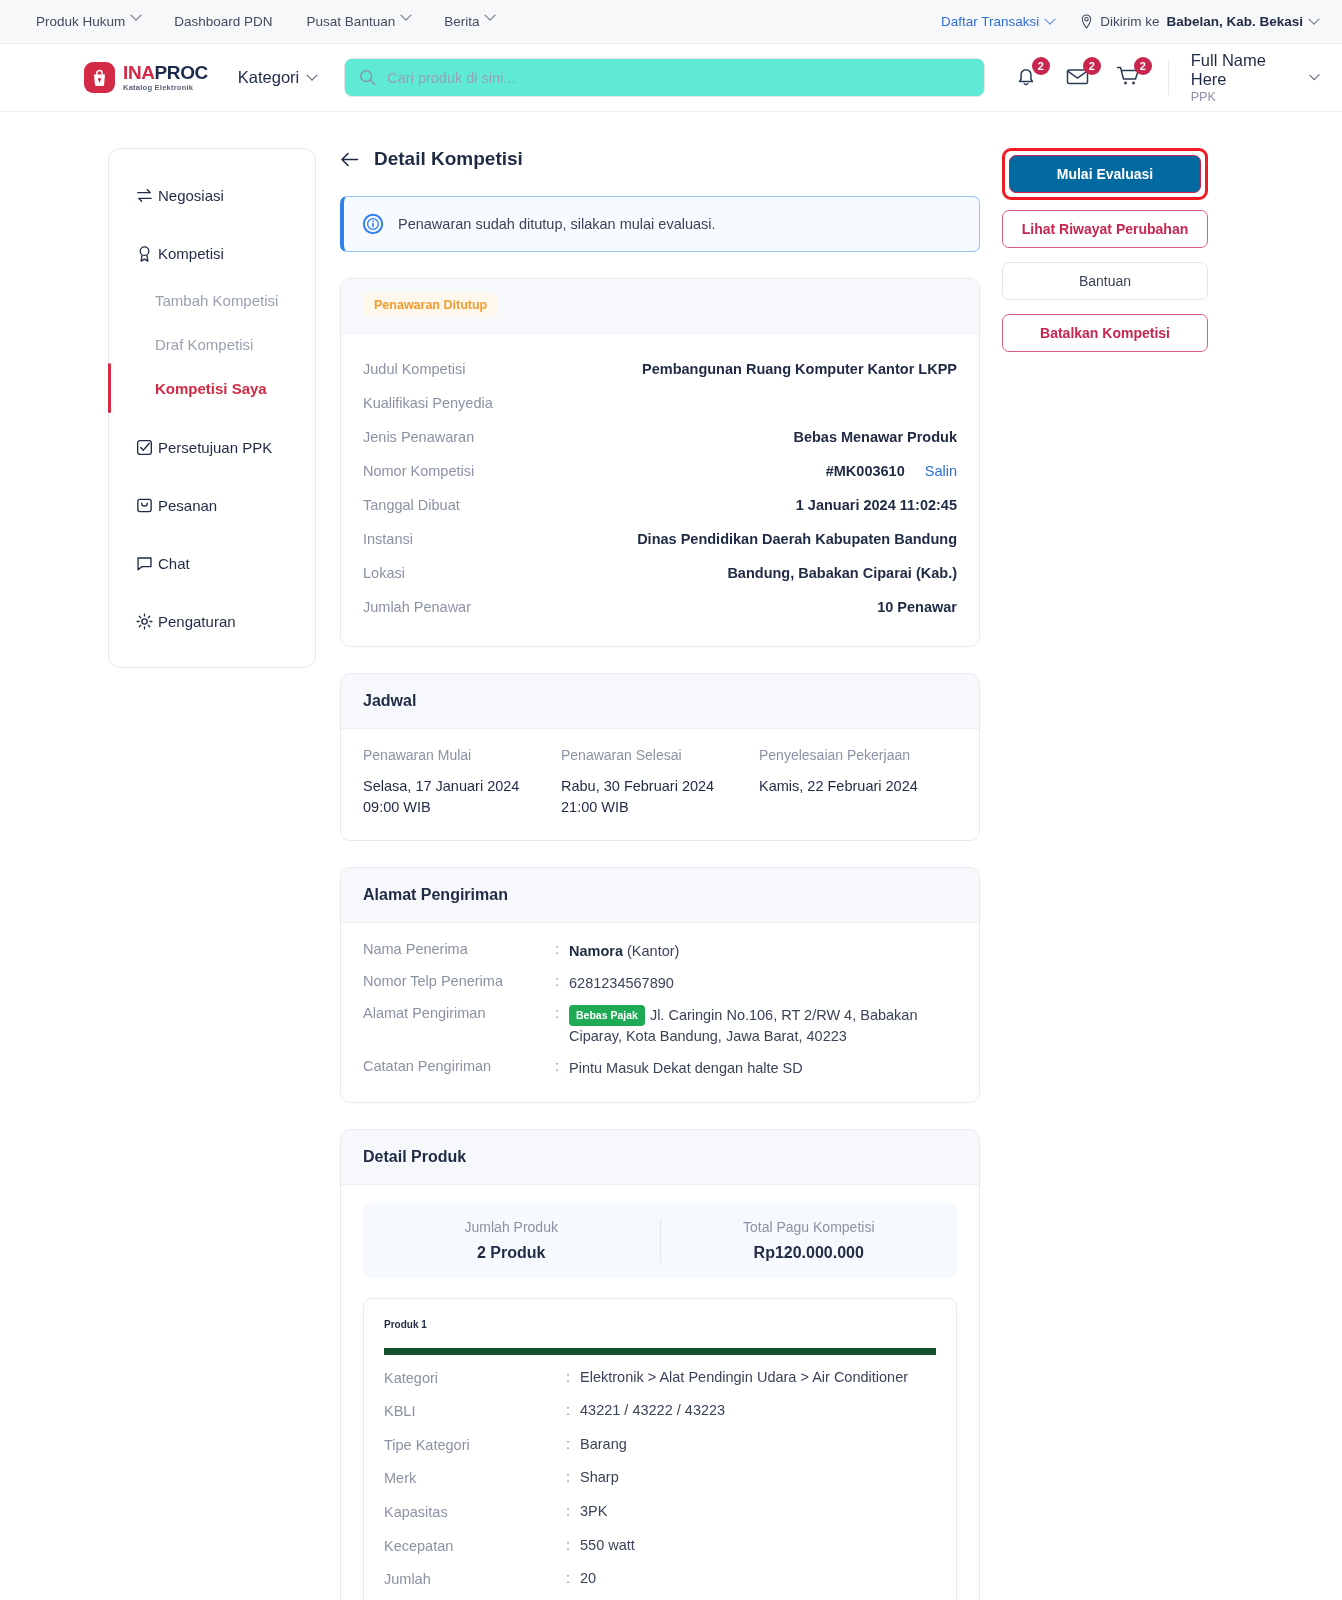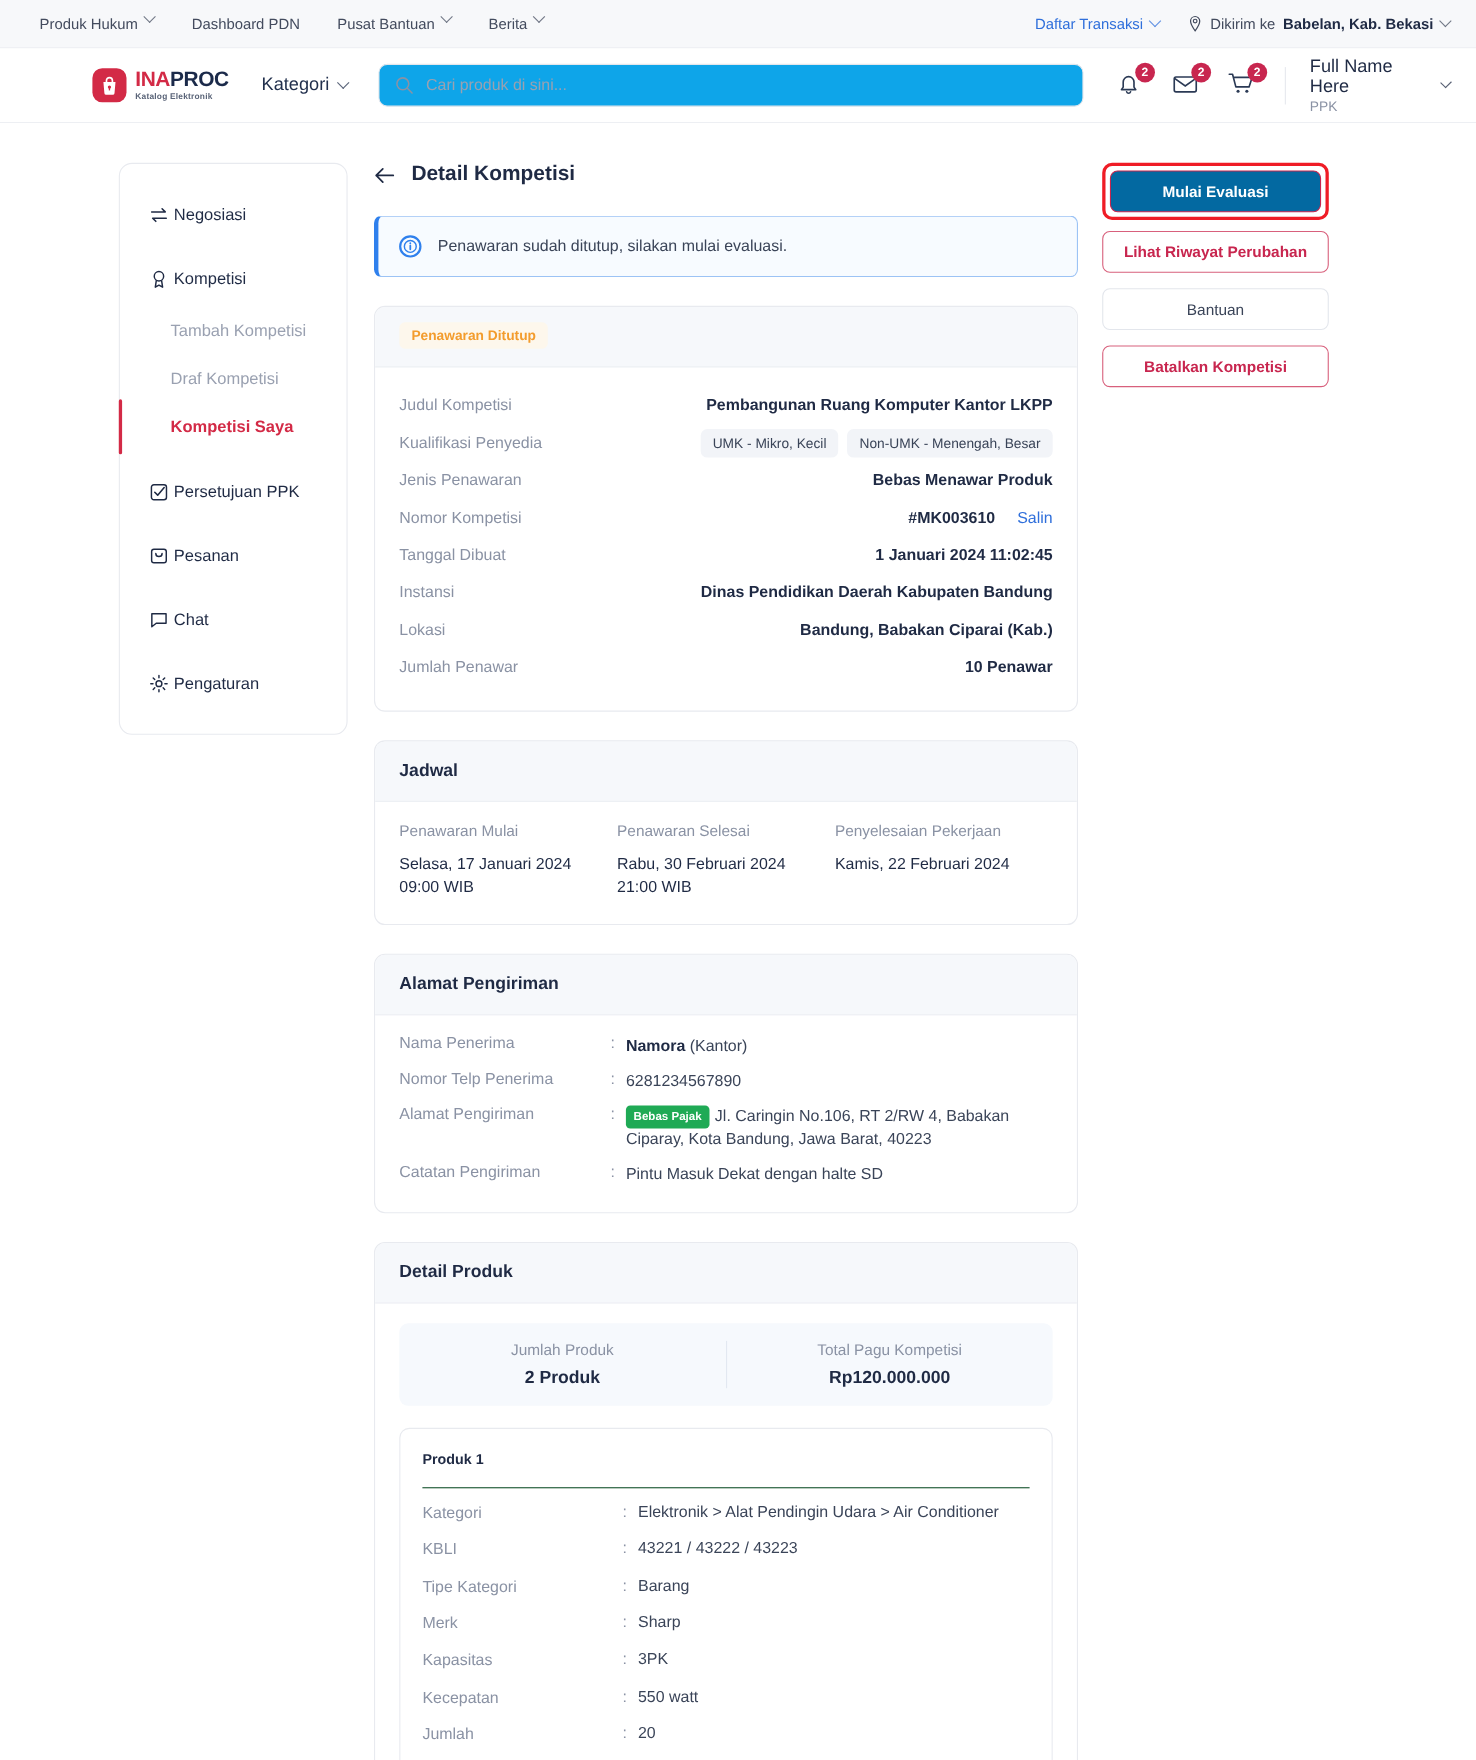--- a/index.html
+++ b/index.html
@@ -64,21 +64,21 @@
   .kategori {
     margin-left: 30px; display: flex; align-items: center; gap: 9px;
     font-size: 16.5px; color: #22304d; cursor: pointer;
   }
   .search-box {
     margin-left: 28px;
     width: 690px; height: 39px;
     border: 1px solid #e3e6ec; border-radius: 8px;
     display: flex; align-items: center; gap: 11px;
     padding: 0 14px;
-    background: #0ea5e9;
+    background: #5eead4;
   }
   .search-box input {
     border: none; outline: none; flex: 1;
     font-size: 14.5px; font-family: inherit; color: #1f2a44;
     background: transparent;
   }
   .search-box input::placeholder { color: #9aa1b1; }
 
   .icon-group { margin-left: 28px; display: flex; align-items: center; gap: 22px; }
   .icon-btn { position: relative; cursor: pointer; width: 29px; height: 29px; }
@@ -193,21 +193,21 @@
   .prod-sum {
     display: flex; background: #f6f9fd; border-radius: 8px;
     padding: 16px 0; margin-bottom: 20px;
   }
   .prod-sum-cell { flex: 1; text-align: center; }
   .prod-sum-cell + .prod-sum-cell { border-left: 1px solid #e2e8f1; }
   .ps-lbl { font-size: 14px; color: #8a92a4; margin-bottom: 9px; }
   .ps-val { font-size: 16px; font-weight: bold; color: #1f2a44; }
 
   .prod-box { border: 1px solid #e8eaef; border-radius: 9px; padding: 20px 20px 22px 20px; }
-  .prod-title { font-size: 13px; font-weight: bold; color: #1f2a44; padding-bottom: 18px; border-bottom: 1px solid #14532d; }
+  .prod-title { font-size: 10px; font-weight: bold; color: #1f2a44; padding-bottom: 18px; border-bottom: 7px solid #14532d; }
   .prow { display: flex; margin-top: 14px; font-size: 14.5px; align-items: flex-start; }
   .prow .pl { width: 182px; color: #8a92a4; flex: none; line-height: 1.35; }
   .prow .pc { width: 14px; color: #8a92a4; flex: none; }
   .prow .pv { color: #3a4458; }
 
   
   .rail { width: 206px; margin-left: 22px; }
   .btn {
     width: 100%; height: 38px; border-radius: 7px;
     font-size: 14px; font-family: inherit; cursor: pointer;
@@ -412,26 +412,20 @@
       </div>
       <div class="card-body">
 
         <div class="drow">
           <div class="dl">Judul Kompetisi</div>
           <div class="dv">Pembangunan Ruang Komputer Kantor LKPP</div>
         </div>
 
         <div class="drow">
           <div class="dl">Kualifikasi Penyedia</div>
-          <div class="dv">
-            <div class="chips">
-              <span class="chip">UMK - Mikro, Kecil</span>
-              <span class="chip">Non-UMK - Menengah, Besar</span>
-            </div>
-          </div>
         </div>
 
         <div class="drow">
           <div class="dl">Jenis Penawaran</div>
           <div class="dv">Bebas Menawar Produk</div>
         </div>
 
         <div class="drow">
           <div class="dl">Nomor Kompetisi</div>
           <div class="dv">

